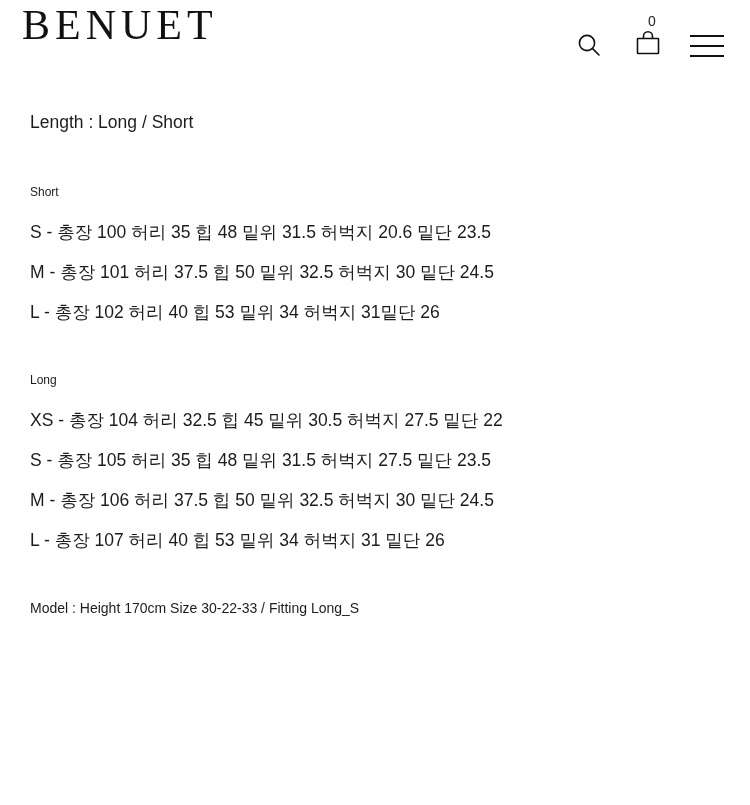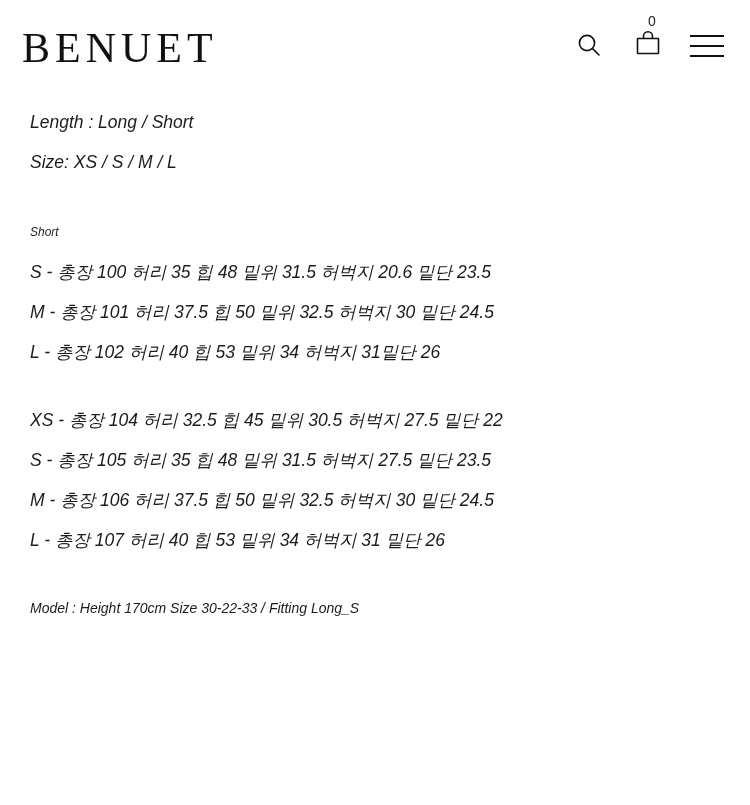--- a/index.html
+++ b/index.html
@@ -15,21 +15,20 @@
     color: #1a1a1a;
     overflow: hidden;
   }
 
   
   .header {
     position: relative;
     height: 92px;
     padding: 0 22px;
     display: flex;
-    align-items: center;
     justify-content: space-between;
   }
   .brand {
     font-family: "Liberation Serif", serif;
     font-size: 42px;
     letter-spacing: 5px;
     font-weight: 400;
     color: #111;
     line-height: 1;
     padding-top: 4px;
@@ -73,21 +72,20 @@
   .hamburger span {
     display: block;
     height: 2px;
     width: 100%;
     background: #111;
   }
 
   
   .content {
     padding: 10px 0 0 30px;
-    font-style: italic;
   }
   .line {
     font-size: 17.5px;
     line-height: 40px;
     color: #1c1c1c;
     white-space: nowrap;
   }
   .section-title {
     font-size: 12px;
     line-height: 40px;
@@ -131,31 +129,31 @@
       <span></span>
       <span></span>
       <span></span>
     </div>
   </div>
 </div>
 
 <div class="content">
 
   <div class="line">Length : Long / Short</div>
-  <div class="line">Size: XS / S / M / L</div>
 
   <div class="spacer-lg"></div>
 
   <div class="section-title">Short</div>
   <div class="line">S - 총장 100 허리 35 힙 48 밑위 31.5 허벅지 20.6 밑단 23.5</div>
   <div class="line">M - 총장 101 허리 37.5 힙 50 밑위 32.5 허벅지 30 밑단 24.5</div>
   <div class="line">L - 총장 102 허리 40 힙 53 밑위 34 허벅지 31밑단 26</div>
 
   <div class="spacer-md"></div>
 
+  <div class="section-title">Long</div>
   <div class="line">XS - 총장 104 허리 32.5 힙 45 밑위 30.5 허벅지 27.5 밑단 22</div>
   <div class="line">S - 총장 105 허리 35 힙 48 밑위 31.5 허벅지 27.5 밑단 23.5</div>
   <div class="line">M - 총장 106 허리 37.5 힙 50 밑위 32.5 허벅지 30 밑단 24.5</div>
   <div class="line">L - 총장 107 허리 40 힙 53 밑위 34 허벅지 31 밑단 26</div>
 
   <div class="spacer-md"></div>
 
   <div class="model-line">Model : Height 170cm Size 30-22-33 / Fitting Long_S</div>
 </div>
 

